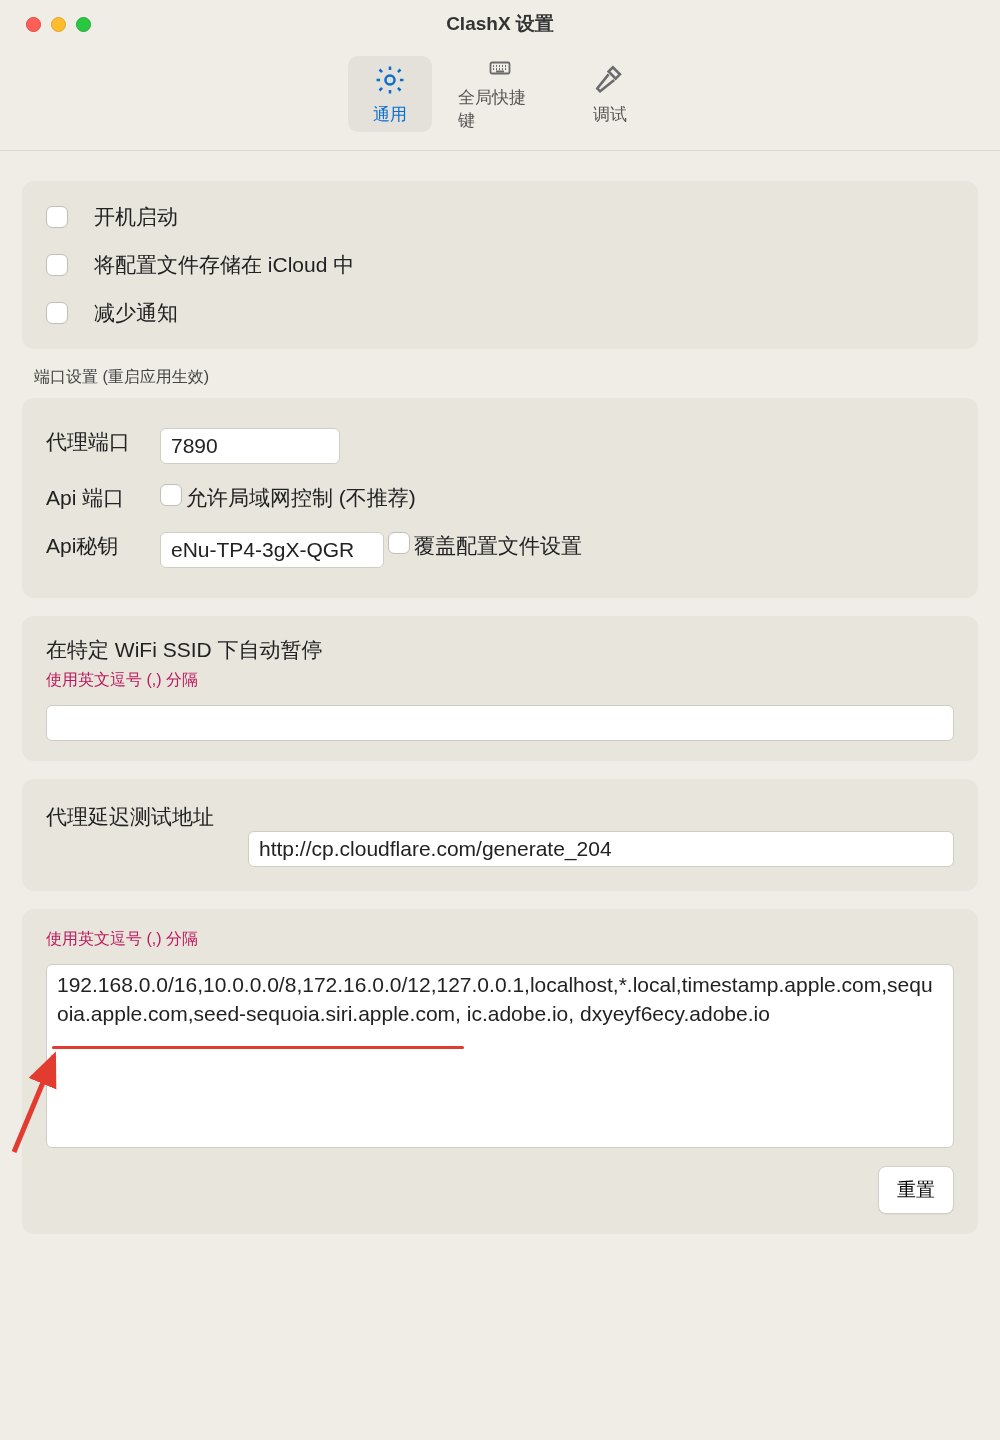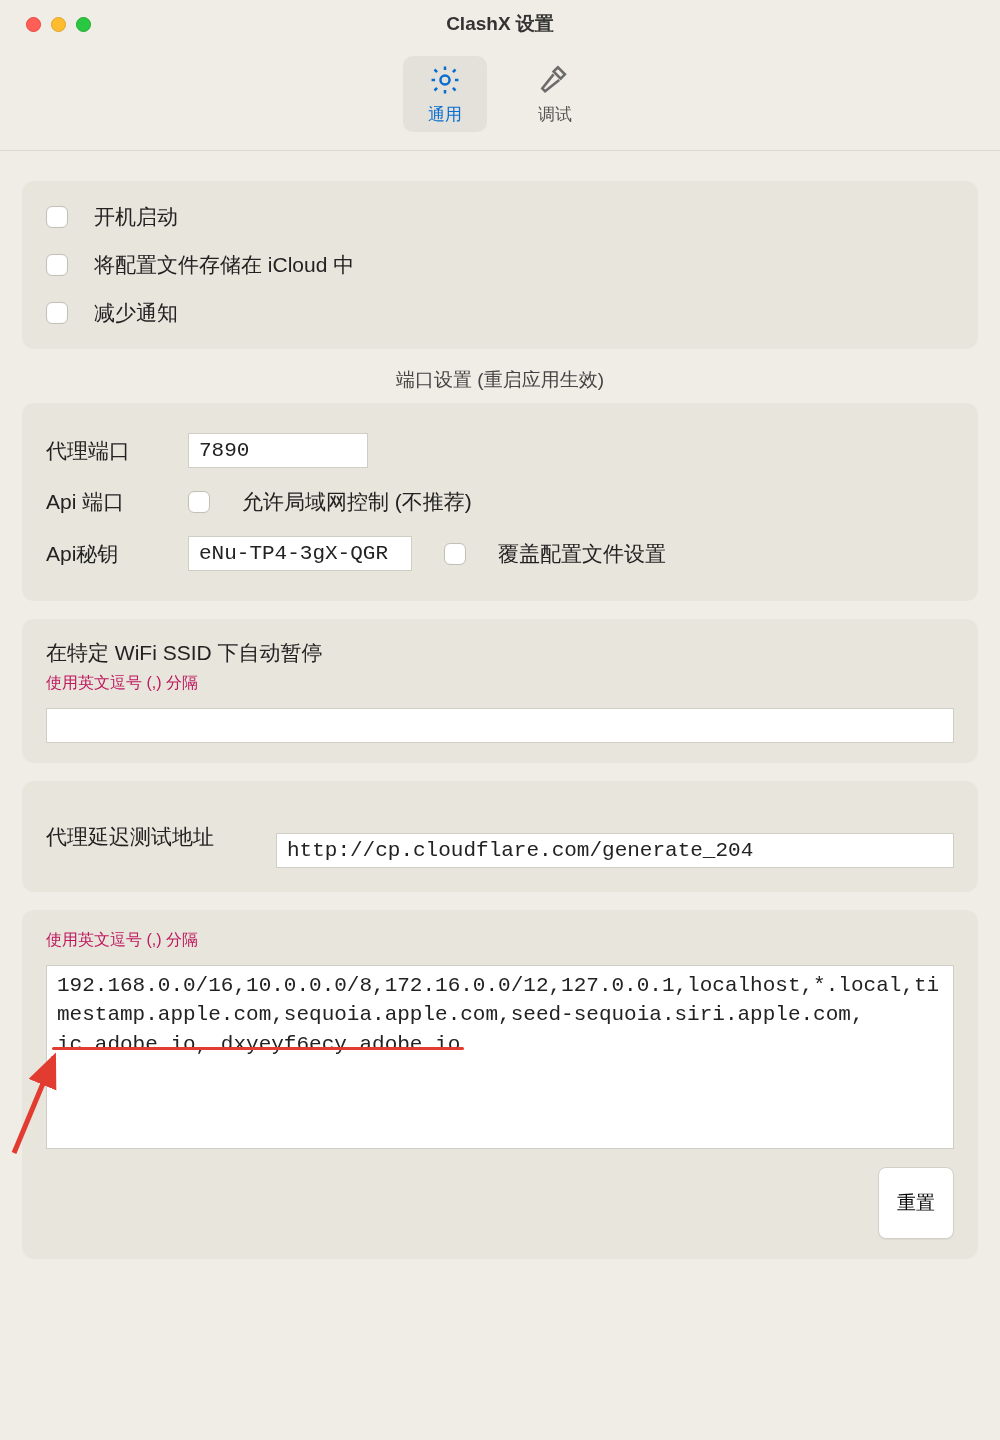--- a/index.html
+++ b/index.html
@@ -53,45 +53,45 @@
       display: flex; align-items: center; gap: 26px;
       font-size: 21px; color: #222;
       padding: 10px 0;
     }
     .cbx {
       width: 22px; height: 22px; border-radius: 6px;
       background: #fff; border: 1px solid #c3c0b8;
       box-shadow: inset 0 0 1px rgba(0,0,0,.1);
     }
     .section-label {
-      font-size: 19px; color: #444; padding: 0 12px 10px; text-align: center;
+      font-size: 16px; color: #444; padding: 0 12px 10px;
     }
     .form-row {
-      display: flex; align-items: center; gap: 32px;
+      display: flex; gap: 4px;
       padding: 10px 0; font-size: 21px; color: #222;
     }
     .form-row .lbl { width: 110px; flex-shrink: 0; }
     .txt {
       background: #fff; border: 1px solid #d0cdc4;
-      padding: 5px 10px; font-size: 21px; border-radius: 0;
-      color: #222; font-family: Liberation Mono, monospace;
+      padding: 5px 10px; font-size: 21px; border-radius: 6px;
+      color: #222; font-family: Liberation Sans, sans-serif;
     }
     .txt.sm { width: 180px; }
     .txt.md { width: 224px; }
     .txt.full { width: 100%; }
     .card-title { font-size: 21px; color: #222; margin-bottom: 6px; }
     .hint { font-size: 16px; color: #be185d; margin-bottom: 14px; }
     textarea.txt {
       resize: none; line-height: 1.4;
       min-height: 38px;
     }
     .ta-ignore { height: 184px; }
     .btn {
       background: #fff; border: 1px solid #d2cfc7;
-      border-radius: 8px; padding: 22px 18px; font-size: 19px;
+      border-radius: 8px; padding: 10px 18px; font-size: 19px;
       box-shadow: 0 1px 1px rgba(0,0,0,.05);
       margin-left: 44px;
     }
     .btn-row { display: flex; justify-content: flex-end; margin-top: 14px; }
     .annot-wrap { position: relative; }
     .annot-underline {
       position: absolute; left: 6px; top: 82px; height: 3px; width: 412px;
       background: #e23b2f; border-radius: 2px;
     }
     .annot-arrow {
@@ -112,20 +112,27 @@
   <div class="win-title">ClashX 设置</div>
 </div>
 
 <div class="toolbar">
   <div class="tab active">
     <svg viewBox="0 0 24 24" fill="none" stroke="#0a6ed1" stroke-width="1.8">
       <circle cx="12" cy="12" r="3.2"></circle>
       <path d="M12 2.5v2.5M12 19v2.5M4.6 4.6l1.8 1.8M17.6 17.6l1.8 1.8M2.5 12h2.5M19 12h2.5M4.6 19.4l1.8-1.8M17.6 6.4l1.8-1.8"></path>
     </svg>
     <span>通用</span>
+  </div>
+  <div class="tab">
+    <svg viewBox="0 0 24 24" fill="none" stroke="#6b6b6b" stroke-width="1.8">
+      <rect x="2.5" y="6.5" width="19" height="11" rx="1.5"></rect>
+      <path d="M5 10h1M8 10h1M11 10h1M14 10h1M17 10h1M5 13h1M8 13h1M11 13h1M14 13h1M17 13h1M8 15.5h8"></path>
+    </svg>
+    <span>全局快捷键</span>
   </div>
   <div class="tab">
     <svg viewBox="0 0 24 24" fill="none" stroke="#6b6b6b" stroke-width="1.8">
       <path d="M14 3l5 5-3 3-5-5zM11 8l-8 10 2 2 10-8"></path>
     </svg>
     <span>调试</span>
   </div>
 </div>
 
 <div class="content">

